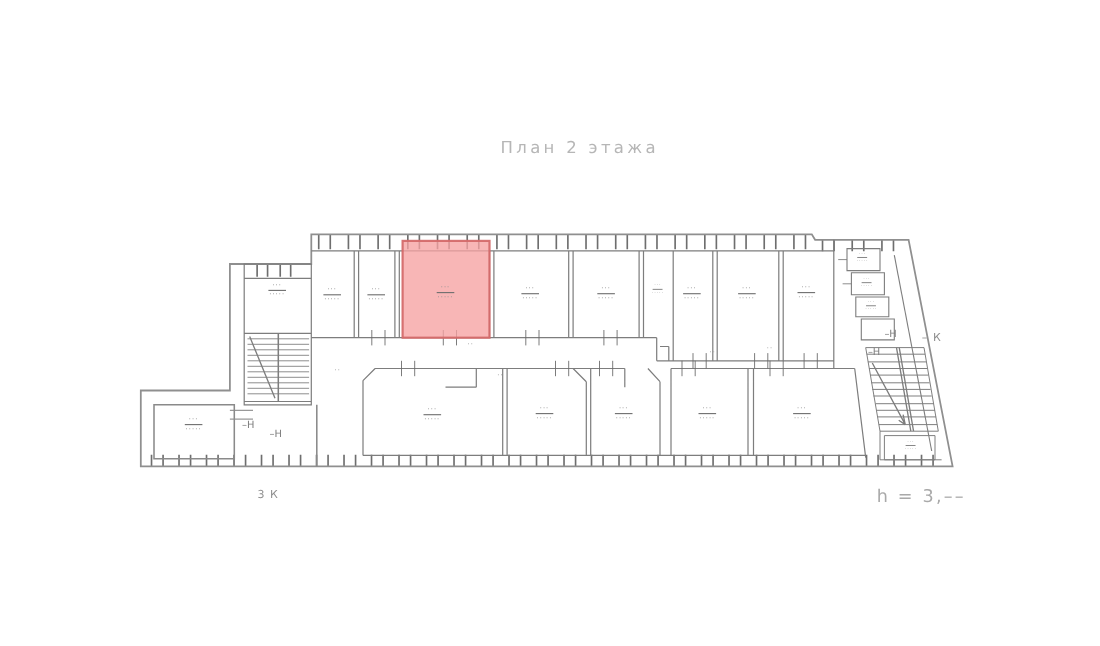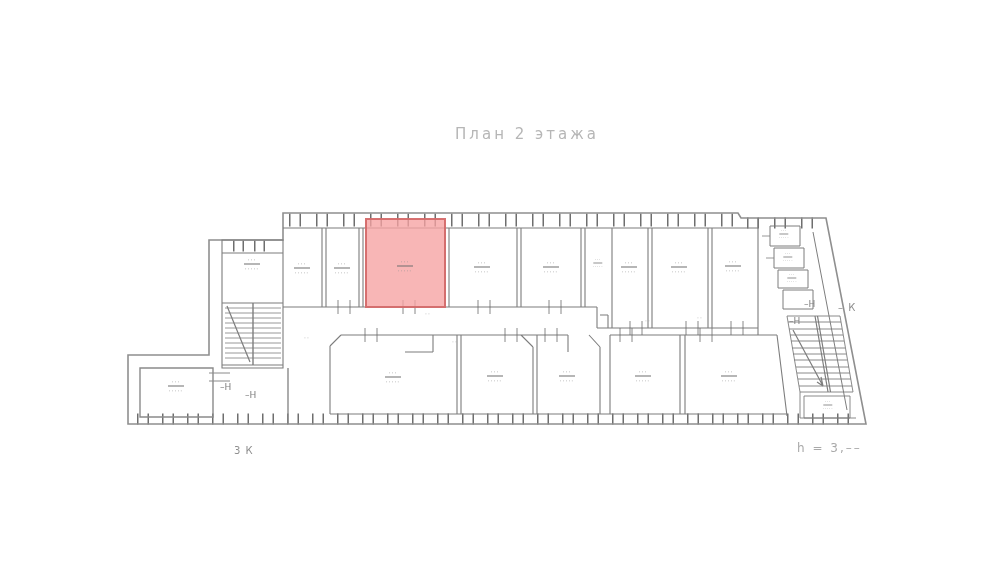--- a/index.html
+++ b/index.html
@@ -6,21 +6,21 @@
   .stage{
     position:relative;width:1000px;height:467px;background:#ffffff;
     font-family:"DejaVu Sans",sans-serif;overflow:hidden;
   }
   .stage svg{position:absolute;left:0;top:0;}
   .txt{position:absolute;color:#8c8c8c;white-space:nowrap;}
   .title{
     font-size:15px;letter-spacing:3px;color:#b6b6b6;
     transform:translate(-50%,-50%);
   }
-  .hnote{font-size:12px;letter-spacing:2px;color:#a9a9a9;}
+  .hnote{font-size:16px;letter-spacing:2px;color:#a9a9a9;}
   .kmark{font-size:10px;color:#8f8f8f;letter-spacing:1px;}
   .nmark{font-size:9px;color:#7f7f7f;}
   .rlabel{
     position:absolute;display:flex;flex-direction:column;align-items:center;
     transform:translate(-50%,-50%);color:#8f8f8f;
   }
   .rlabel .num{font-size:6px;line-height:4px;letter-spacing:1px;}
   .rlabel .bar{width:16px;border-top:1px solid #6e6e6e;margin:2px 0 1px 0;}
   .rlabel .area{font-size:6px;line-height:5px;letter-spacing:1px;}
   .rlabel.small{transform:translate(-50%,-50%) scale(.75);}

